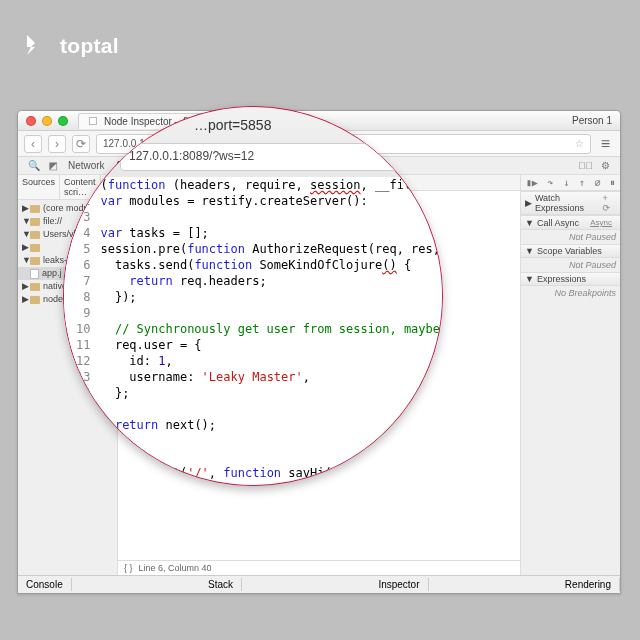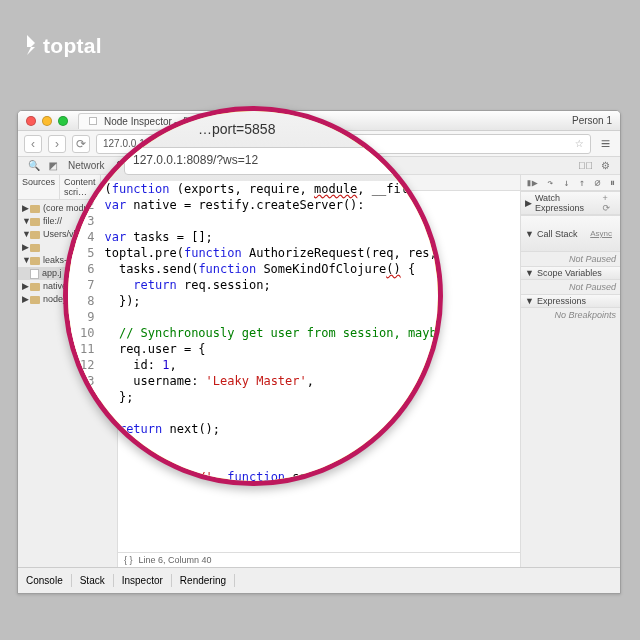--- a/index.html
+++ b/index.html
@@ -1,20 +1,20 @@
 <!DOCTYPE html>
 <html><head>
 <meta charset="utf-8">
 <style>
   * { margin:0; padding:0; box-sizing:border-box; }
   html,body { width:640px; height:640px; overflow:hidden; font-family:"Helvetica Neue",Arial,sans-serif; }
   body { background:#bfbfbf; position:relative; }
 
   
-  .brand { position:absolute; top:34px; left:22px; color:#fff; font-size:21px; font-weight:600; letter-spacing:.3px; display:flex; align-items:center; gap:3px;}
+  .brand { position:absolute; top:34px; left:22px; color:#fff; font-size:21px; font-weight:600; letter-spacing:.3px; display:flex; align-items:center; gap:20px;}
   .brand svg{ display:block; }
 
   
   .window {
     position:absolute; left:17px; top:110px; width:604px; height:484px;
     background:#f2f2f2; border:1px solid #9e9e9e; border-radius:5px 5px 0 0;
     box-shadow:0 1px 3px rgba(0,0,0,.15); overflow:hidden;
     display:flex; flex-direction:column;
   }
   .titlebar{ height:20px; background:linear-gradient(#fdfdfd,#e7e7e7); display:flex; align-items:center; padding:0 8px; font-size:10px; color:#333; border-bottom:1px solid #cfcfcf;}
@@ -56,29 +56,29 @@
   .ed-body{ flex:1; position:relative; background:#fff; overflow:hidden;}
   .status{ height:15px; border-top:1px solid #ddd; font-size:9px; color:#666; padding:0 6px; display:flex; align-items:center; gap:6px;}
 
   .right{ width:100px; background:#efefef; border-left:1px solid #ddd; font-size:9px; color:#444; display:flex; flex-direction:column;}
   .ctrl{ height:16px; background:#f4f4f4; border-bottom:1px solid #ddd; display:flex; align-items:center; justify-content:space-around; font-size:10px; color:#777;}
   .ctrl span{ font-family:monospace;}
   .pane-h{ background:linear-gradient(#f8f8f8,#e8e8e8); border-top:1px solid #ddd; border-bottom:1px solid #ddd; padding:1px 4px; display:flex; align-items:center;}
   .pane-h .car{margin-right:3px;}
   .pane-h .act{margin-left:auto; color:#888;}
   .pane-b{ padding:2px 4px; color:#888; font-style:italic; text-align:right;}
-  .async{ font-size:8px; padding:12px 4px; text-align:right; color:#666;text-decoration:underline;}
-
-  .bottom{ height:26px; background:#efefef; border-top:1px solid #ccc; font-size:10px; display:flex; align-items:center;}
+  .async{ font-size:8px; padding:1px 4px; text-align:right; color:#666;text-decoration:underline;}
+
+  .bottom{ height:18px; background:#efefef; border-top:1px solid #ccc; font-size:10px; display:flex; align-items:center;justify-content:space-between;}
   .bottom .tab{ padding:1px 8px; border-right:1px solid #ccc;}
 
   
   .lens{
     position:absolute; left:63px; top:106px; width:380px; height:380px; border-radius:50%;
-    background:#fde047; box-shadow:0 4px 10px rgba(0,0,0,.25); overflow:hidden; border:5px solid #be185d;
+    background:#f97316; box-shadow:0 4px 10px rgba(0,0,0,.25); overflow:hidden; border:1px solid #be185d;
   }
   .lens-inner{ position:absolute; left:0; top:0; right:0; bottom:0; }
   .lens-top{ height:70px; background:linear-gradient(#f2f2f2,#e8e8e8);}
   .lens-url{ position:absolute; top:36px; left:56px; width:280px; height:28px; background:#fff; border:1px solid #ccc; border-radius:4px; font-size:12px; color:#444; padding:5px 8px;}
   .lens-port{ position:absolute; top:10px; left:130px; font-size:14px; color:#333;}
   .lens-code{
     position:absolute; top:70px; left:0; right:0; bottom:0;
     display:flex; font-family:Menlo,Consolas,monospace; font-size:12px; line-height:16px; background:#fff;
   }
   .ln{ text-align:right; padding:0 6px 0 12px; color:#888; background:#fff; user-select:none;}
@@ -218,21 +218,21 @@
         <span>⌀</span>
         <span>⏸</span>
       </div>
       <div class="pane-h">
           <span class="car">▶</span>
           <span>Watch Expressions</span>
           <span class="act">+ ⟳</span>
         </div>
       <div class="pane-h">
           <span class="car">▼</span>
-          <span>Call Stack</span>
+          <span>Call Async</span>
           <span class="act async">Async</span>
         </div>
       <div class="pane-b">Not Paused</div>
       <div class="pane-h">
           <span class="car">▼</span>
           <span>Scope Variables</span>
         </div>
       <div class="pane-b">Not Paused</div>
       <div class="pane-h">
           <span class="car">▼</span>
@@ -272,27 +272,27 @@
 14
 15
 16
 17
 18
 19
 20
 21
 22
 </div>
-      <div class="code"><span>(</span><span class="kw">function</span><span> (exports, require, </span><span class="bad">module</span><span>, __filename,</span>
-<span class="kw">var</span><span> native = restify.createServer():</span>
+      <div class="code"><span>(</span><span class="kw">function</span><span> (headers, require, </span><span class="bad">session</span><span>, __filename,</span>
+<span class="kw">var</span><span> modules = restify.createServer():</span>
 
 <span class="kw">var</span><span> tasks = [];</span>
-<span>toptal.pre(</span><span class="kw">function</span><span> AuthorizeRequest(req, res, next) {</span>
+<span>session.pre(</span><span class="kw">function</span><span> AuthorizeRequest(req, res, next) {</span>
 <span>  tasks.send(</span><span class="kw">function</span><span> SomeKindOfClojure</span><span class="bad">()</span><span> {</span>
-<span>    </span><span class="kw">return</span><span> req.session;</span>
+<span>    </span><span class="kw">return</span><span> req.headers;</span>
 <span>  });</span>
 
 <span class="cm">  // Synchronously get user from session, maybe jwt toke</span>
 <span>  req.user = {</span>
 <span>    id: </span><span class="num">1</span><span>,</span>
 <span>    username: </span><span class="str">'Leaky Master'</span><span>,</span>
 <span>  };</span>
 
 <span>  </span><span class="kw">return</span><span> next();</span>
 <span>});</span>

